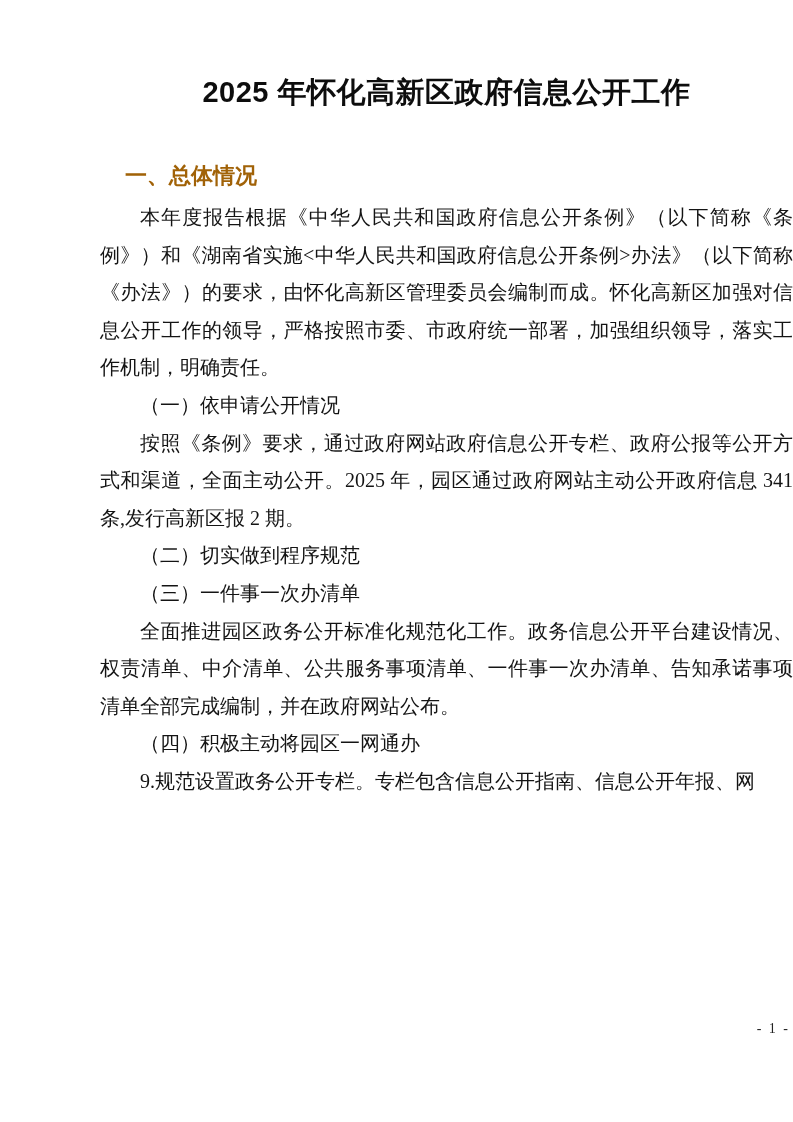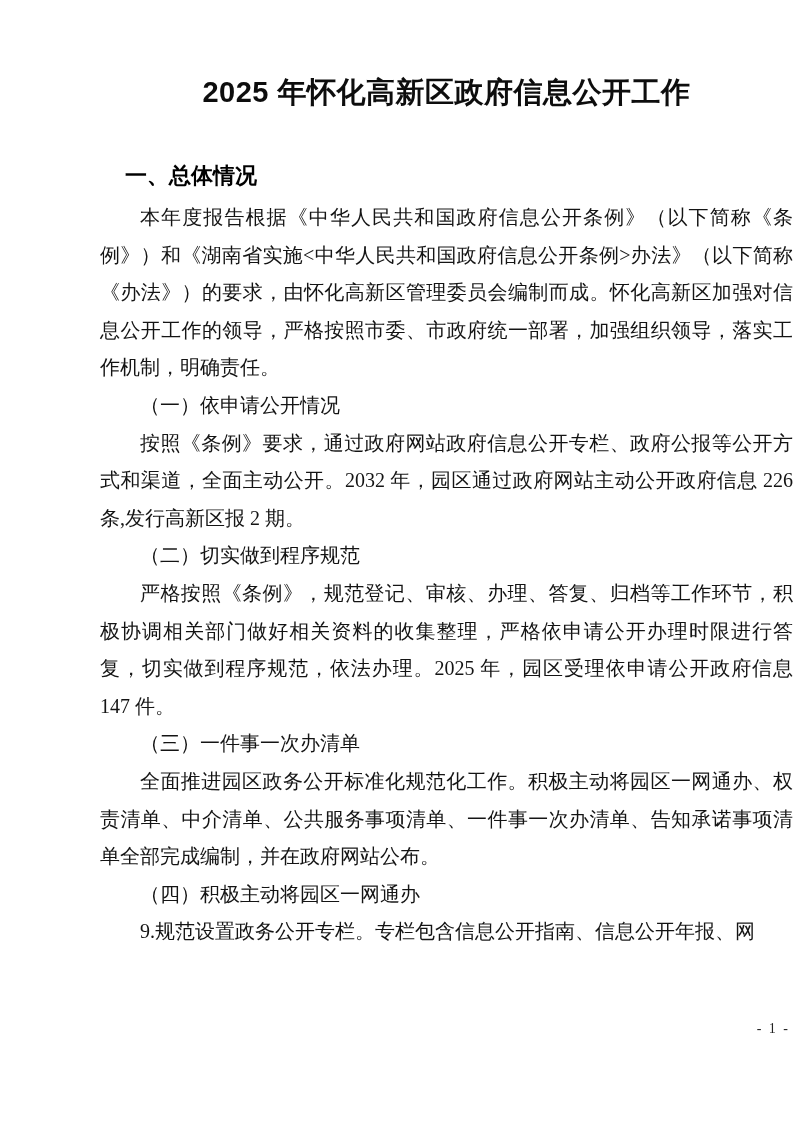--- a/index.html
+++ b/index.html
@@ -28,21 +28,21 @@
     color: #0d0d0d;
     letter-spacing: 0.5px;
   }
   .section-heading {
     margin: 44px 0 6px 0;
     padding-left: 25px;
     font-family: "Liberation Sans", "DejaVu Sans", sans-serif;
     font-weight: bold;
     font-size: 22px;
     line-height: 34px;
-    color: #000000;
+    color: #a16207;
   }
   .doc-body {
     font-family: "Liberation Serif", "DejaVu Serif", serif;
     font-size: 20px;
     line-height: 37.6px;
     color: #141414;
   }
   .para {
     margin: 0;
     text-indent: 2em;
@@ -70,25 +70,24 @@
 
     <div class="doc-title">
       <div>2025 年怀化高新区政府信息公开工作</div>
     </div>
 
     <h2 class="section-heading">一、总体情况</h2>
 
     <div class="doc-body">
         <p class="para">本年度报告根据《中华人民共和国政府信息公开条例》（以下简称《条例》）和《湖南省实施&lt;中华人民共和国政府信息公开条例&gt;办法》（以下简称《办法》）的要求，由怀化高新区管理委员会编制而成。怀化高新区加强对信息公开工作的领导，严格按照市委、市政府统一部署，加强组织领导，落实工作机制，明确责任。</p>
         <p class="para subheading">（一）依申请公开情况</p>
-        <p class="para">按照《条例》要求，通过政府网站政府信息公开专栏、政府公报等公开方式和渠道，全面主动公开。2032 年，园区通过政府网站主动公开政府信息 226 条,发行高新区报 2 期。</p>
+        <p class="para">按照《条例》要求，通过政府网站政府信息公开专栏、政府公报等公开方式和渠道，全面主动公开。2025 年，园区通过政府网站主动公开政府信息 341 条,发行高新区报 2 期。</p>
         <p class="para subheading">（二）切实做到程序规范</p>
-        <p class="para">严格按照《条例》，规范登记、审核、办理、答复、归档等工作环节，积极协调相关部门做好相关资料的收集整理，严格依申请公开办理时限进行答复，切实做到程序规范，依法办理。2025 年，园区受理依申请公开政府信息 147 件。</p>
         <p class="para subheading">（三）一件事一次办清单</p>
-        <p class="para">全面推进园区政务公开标准化规范化工作。积极主动将园区一网通办、权责清单、中介清单、公共服务事项清单、一件事一次办清单、告知承诺事项清单全部完成编制，并在政府网站公布。</p>
+        <p class="para">全面推进园区政务公开标准化规范化工作。政务信息公开平台建设情况、权责清单、中介清单、公共服务事项清单、一件事一次办清单、告知承诺事项清单全部完成编制，并在政府网站公布。</p>
         <p class="para subheading">（四）积极主动将园区一网通办</p>
         <p class="para">9.规范设置政务公开专栏。专栏包含信息公开指南、信息公开年报、网</p>
       </div>
 
   </div>
 
   <div class="page-number">- 1 -</div>
 </div>
 
 </body></html>

